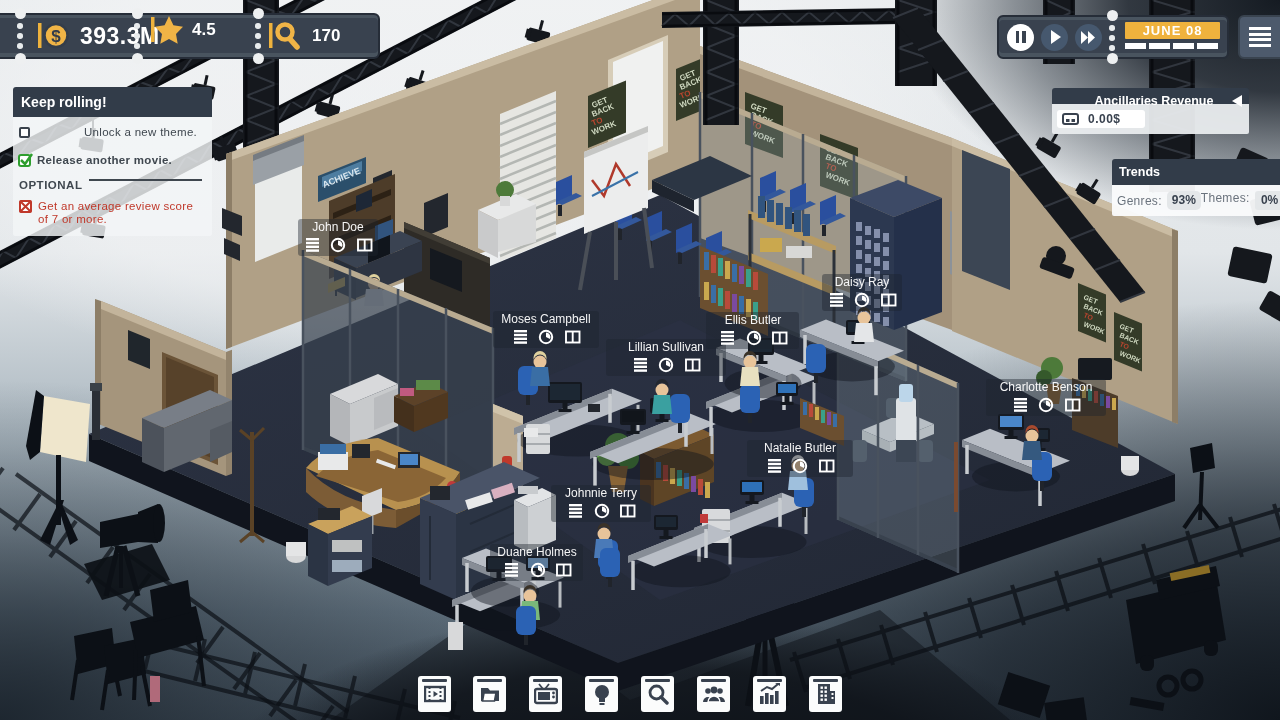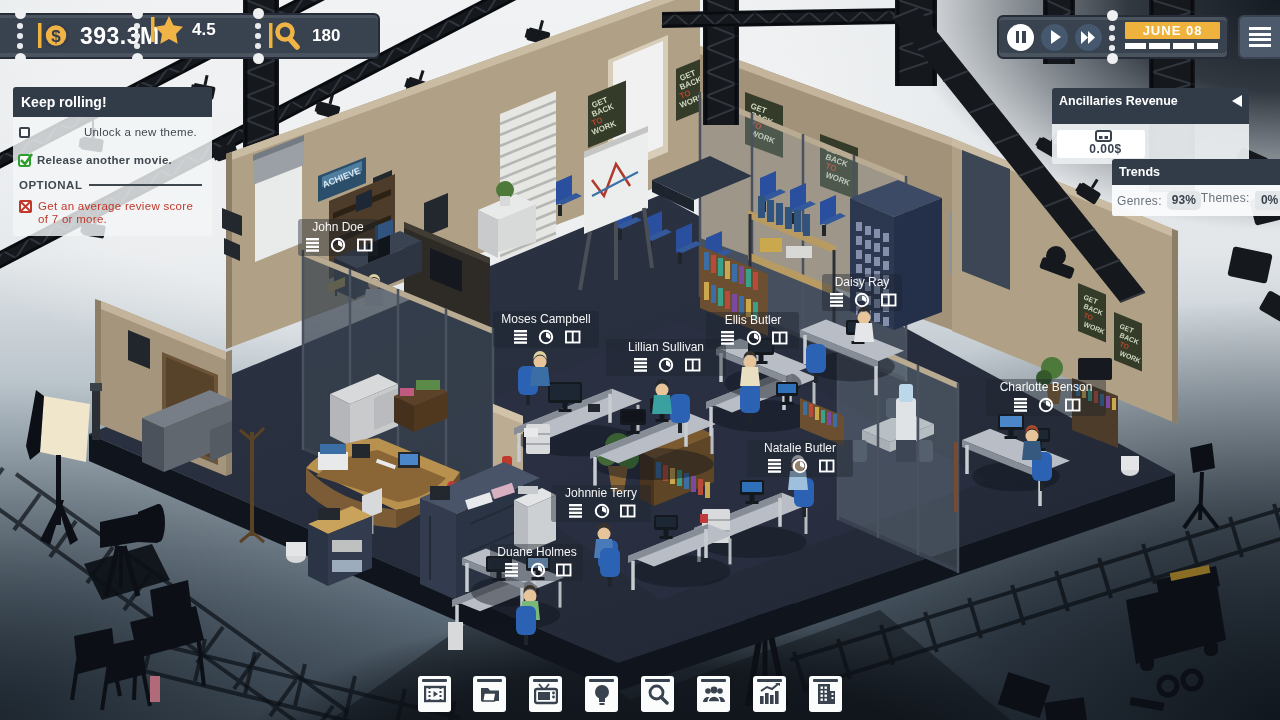--- a/index.html
+++ b/index.html
@@ -1289,21 +1289,21 @@
       </svg>
       <span style="color:#fff;font-weight:bold;font-size:17px;margin-left:4px;">4.5</span>
     </div>
 
 <div style="position:absolute;left:266px;top:13px;height:46px;display:flex;align-items:center;">
       <svg width="40" height="34" viewBox="0 0 40 34">
         <rect x="3" y="4" width="3.5" height="25" fill="#eeb23d"></rect>
         <circle cx="19" cy="13" r="7.5" fill="none" stroke="#f0b446" stroke-width="4.5"></circle>
         <line x1="24" y1="20" x2="31" y2="28" stroke="#f0b446" stroke-width="5.5" stroke-linecap="round"></line>
       </svg>
-      <span style="color:#fff;font-weight:bold;font-size:17px;margin-left:6px;">180</span>
+      <span style="color:#fff;font-weight:bold;font-size:17px;margin-left:6px;">170</span>
     </div>
 <div style="position:absolute;left:14.5px;top:8px;width:11px;height:11px;border-radius:50%;background:#eef0f1;"></div>
     <div style="position:absolute;left:14.5px;top:53px;width:11px;height:11px;border-radius:50%;background:#eef0f1;"></div>
     <div style="position:absolute;left:17.2px;top:23.2px;width:5.6px;height:5.6px;border-radius:50%;background:#e8ebed;"></div>
     <div style="position:absolute;left:17.2px;top:33.2px;width:5.6px;height:5.6px;border-radius:50%;background:#e8ebed;"></div>
     <div style="position:absolute;left:17.2px;top:43.2px;width:5.6px;height:5.6px;border-radius:50%;background:#e8ebed;"></div>
 <div style="position:absolute;left:131.5px;top:8px;width:11px;height:11px;border-radius:50%;background:#eef0f1;"></div>
     <div style="position:absolute;left:131.5px;top:53px;width:11px;height:11px;border-radius:50%;background:#eef0f1;"></div>
     <div style="position:absolute;left:134.2px;top:23.2px;width:5.6px;height:5.6px;border-radius:50%;background:#e8ebed;"></div>
     <div style="position:absolute;left:134.2px;top:33.2px;width:5.6px;height:5.6px;border-radius:50%;background:#e8ebed;"></div>
@@ -1368,42 +1368,42 @@
         </div>
 
 <div style="display:flex;align-items:center;margin-bottom:12px;font-weight:bold;">
           <svg width="17" height="15" style="margin-right:2px;flex:none;margin-left:-1px;">
             <rect x="1" y="3" width="11" height="11" rx="2" fill="#fff" stroke="#2e9e2e" stroke-width="2"></rect>
             <path d="M 3,8 L 7,12 14,2" stroke="#2e9e2e" stroke-width="2.5" fill="none"></path>
           </svg>
           <span style="font-size:11.5px;color:#3f474f;letter-spacing:0.3px;">Release another movie.</span>
         </div>
 
-<div style="display:flex;align-items:center;margin-bottom:9px;">
+<div style="display:flex;margin-bottom:9px;">
           <span style="font-size:11.5px;font-weight:bold;color:#3f474f;letter-spacing:0.5px;">OPTIONAL</span>
           <div style="flex:1;height:2px;background:#3f474f;margin-left:7px;margin-right:2px;"></div>
         </div>
 
 <div style="display:flex;">
           <svg width="14" height="13" style="margin-right:5px;flex:none;">
             <rect x="1" y="1" width="11" height="11" rx="1" fill="#fff" stroke="#c0392b" stroke-width="2"></rect>
             <path d="M 1,1 L 12,12 M 12,1 L 1,12" stroke="#c0392b" stroke-width="2"></path>
           </svg>
           <span style="font-size:11.5px;color:#c0392b;letter-spacing:0.3px;line-height:13px;">Get an average review score of 7 or more.</span>
         </div>
 </div>
     </div>
 
 <div style="position:absolute;left:1052px;top:88px;width:197px;">
-<div style="background:#323c49;border-radius:3px 3px 0 0;height:36px;line-height:26px;color:#fff;font-weight:bold;font-size:12.5px;padding-left:7px;position:relative;">Ancillaries Revenue<svg width="10" height="12" style="position:absolute;right:7px;top:7px;">
+<div style="background:#323c49;border-radius:3px 3px 0 0;height:16px;line-height:26px;color:#fff;font-weight:bold;font-size:12.5px;padding-left:7px;position:relative;text-align:center;">Ancillaries Revenue<svg width="10" height="12" style="position:absolute;right:7px;top:7px;">
           <polygon points="10,0 10,12 0,6" fill="#fff"></polygon>
         </svg></div>
 <div style="background:rgba(233,236,238,0.95);padding:6px 5px;border-radius:0 0 2px 2px;">
 
-<div style="background:#fff;border-radius:3px;width:88px;height:28px;display:flex;align-items:center;flex-direction:column;">
+<div style="background:#fff;border-radius:3px;width:88px;height:18px;display:flex;align-items:center;">
           <svg width="17" height="12" style="margin-left:5px;">
             <rect x="1" y="1" width="15" height="10" rx="2" fill="none" stroke="#39424f" stroke-width="2"></rect>
             <rect x="4" y="6" width="3.5" height="3" fill="#39424f"></rect>
             <rect x="9.5" y="6" width="3.5" height="3" fill="#39424f"></rect>
           </svg>
           <span style="font-size:12px;font-weight:bold;color:#39424f;margin-left:9px;letter-spacing:0.5px;">0.00$</span>
         </div>
 </div>
     </div>
 

